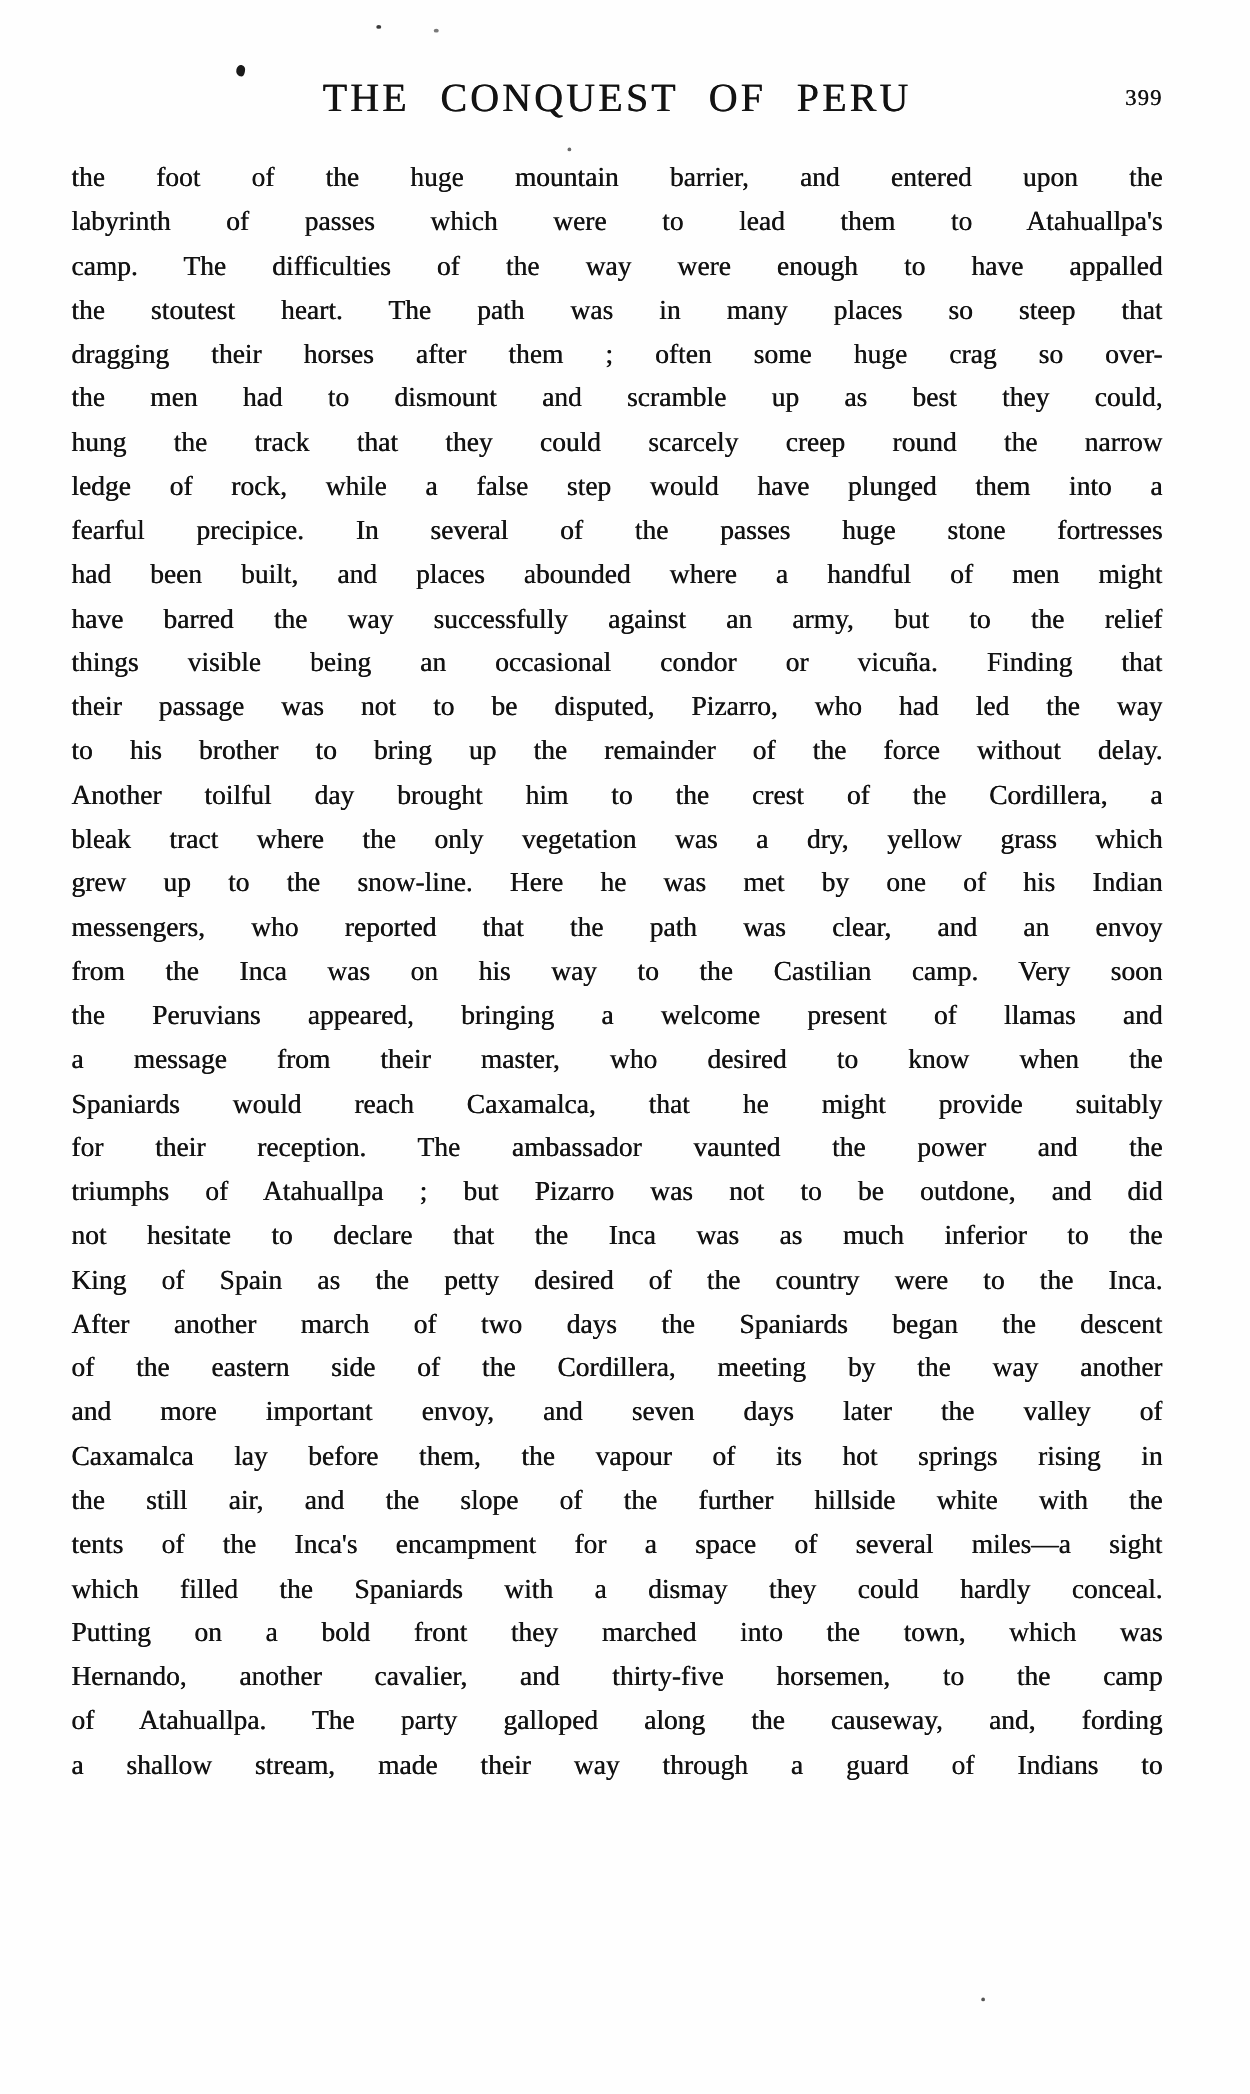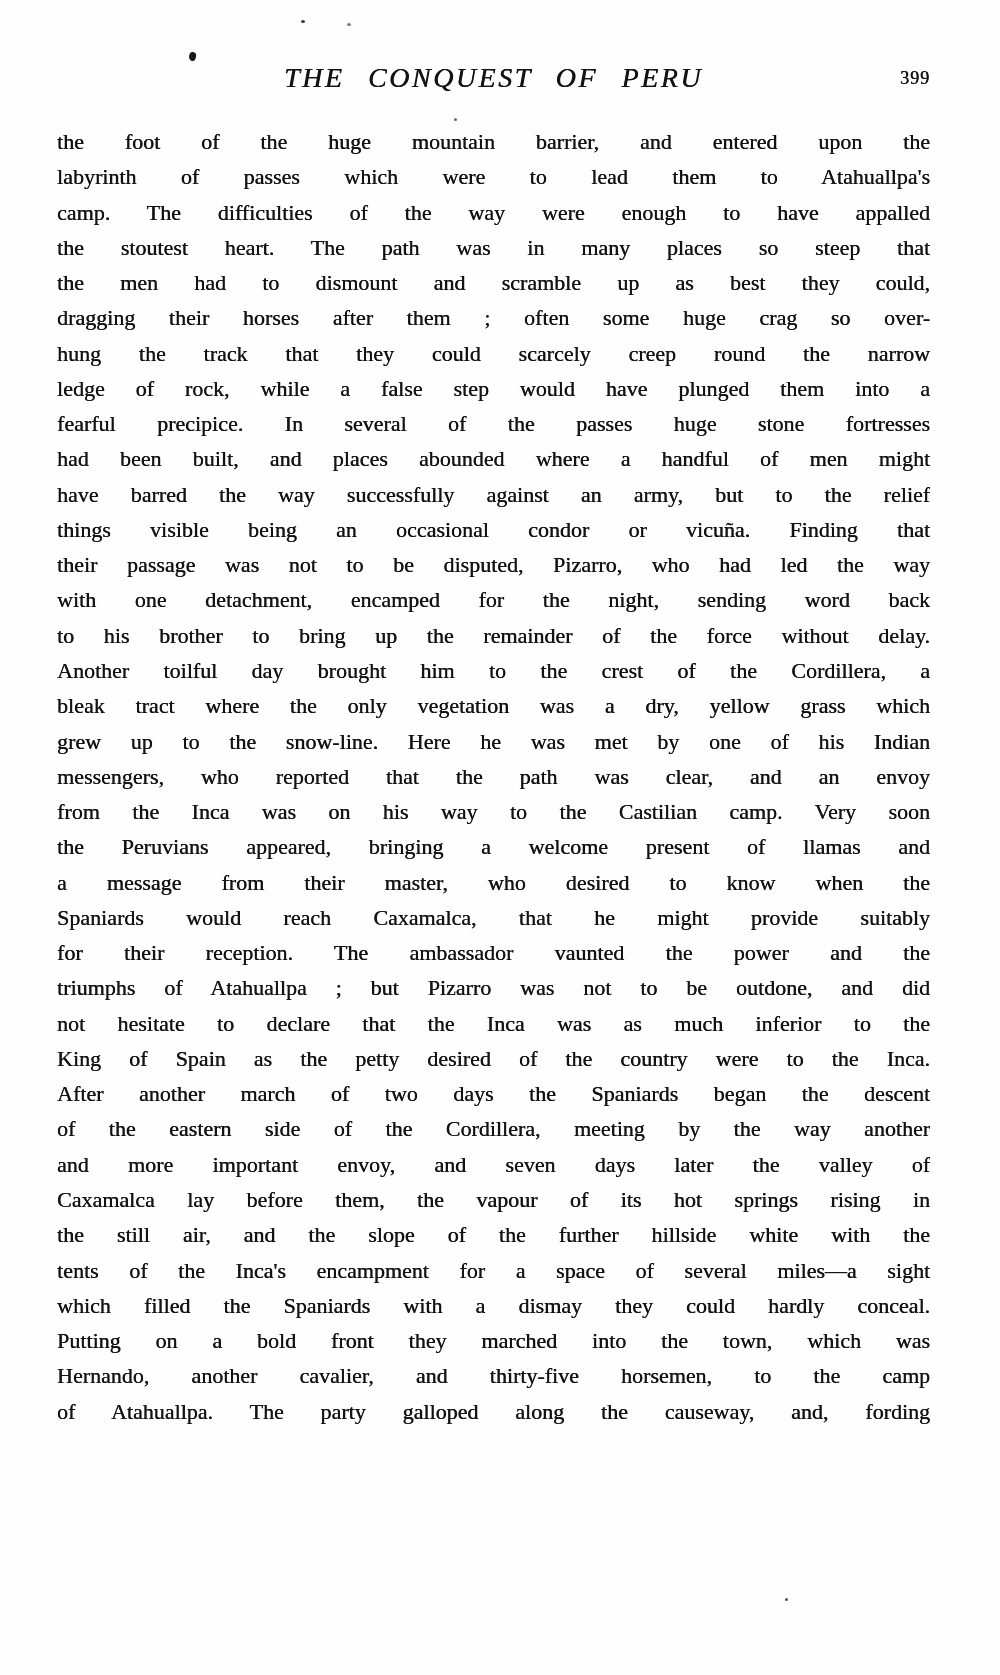--- a/index.html
+++ b/index.html
@@ -19,22 +19,21 @@
   .running-head {
     position: absolute;
     left: 57px;
     top: 56px;
     width: 873px;
     height: 44px;
   }
   .running-head .title {
     display: block;
     text-align: center;
-    font-style: italic;
-    font-size: 28px;
+    font-size: 32px;
     line-height: 44px;
     letter-spacing: 2.5px;
     word-spacing: 14px;
     white-space: nowrap;
     text-shadow: 0.4px 0 0 currentColor;
   }
   .running-head .folio {
     position: absolute;
     right: 0;
     top: 0;
@@ -90,30 +89,29 @@
   <div class="running-head">
     <span class="title">THE CONQUEST OF PERU</span>
     <span class="folio">399</span>
   </div>
 
   <div class="body-text">
       <div class="line">the foot of the huge mountain barrier, and entered upon the</div>
       <div class="line">labyrinth of passes which were to lead them to Atahuallpa's</div>
       <div class="line">camp. The difficulties of the way were enough to have appalled</div>
       <div class="line">the stoutest heart. The path was in many places so steep that</div>
+      <div class="line">dragging their horses after them ; often some huge crag so over-</div>
       <div class="line">the men had to dismount and scramble up as best they could,</div>
-      <div class="line">dragging their horses after them ; often some huge crag so over-</div>
       <div class="line">hung the track that they could scarcely creep round the narrow</div>
       <div class="line">ledge of rock, while a false step would have plunged them into a</div>
       <div class="line">fearful precipice. In several of the passes huge stone fortresses</div>
       <div class="line">had been built, and places abounded where a handful of men might</div>
       <div class="line">have barred the way successfully against an army, but to the relief</div>
       <div class="line">things visible being an occasional condor or vicuña. Finding that</div>
       <div class="line">their passage was not to be disputed, Pizarro, who had led the way</div>
-      <div class="line">with one detachment, encamped for the night, sending word back</div>
       <div class="line">to his brother to bring up the remainder of the force without delay.</div>
       <div class="line">Another toilful day brought him to the crest of the Cordillera, a</div>
       <div class="line">bleak tract where the only vegetation was a dry, yellow grass which</div>
       <div class="line">grew up to the snow-line. Here he was met by one of his Indian</div>
       <div class="line">messengers, who reported that the path was clear, and an envoy</div>
       <div class="line">from the Inca was on his way to the Castilian camp. Very soon</div>
       <div class="line">the Peruvians appeared, bringing a welcome present of llamas and</div>
       <div class="line">a message from their master, who desired to know when the</div>
       <div class="line">Spaniards would reach Caxamalca, that he might provide suitably</div>
       <div class="line">for their reception. The ambassador vaunted the power and the</div>
@@ -123,15 +121,16 @@
       <div class="line">After another march of two days the Spaniards began the descent</div>
       <div class="line">of the eastern side of the Cordillera, meeting by the way another</div>
       <div class="line">and more important envoy, and seven days later the valley of</div>
       <div class="line">Caxamalca lay before them, the vapour of its hot springs rising in</div>
       <div class="line">the still air, and the slope of the further hillside white with the</div>
       <div class="line">tents of the Inca's encampment for a space of several miles—a sight</div>
       <div class="line">which filled the Spaniards with a dismay they could hardly conceal.</div>
       <div class="line">Putting on a bold front they marched into the town, which was</div>
       <div class="line">Hernando, another cavalier, and thirty-five horsemen, to the camp</div>
       <div class="line">of Atahuallpa. The party galloped along the causeway, and, fording</div>
+      <div class="line">a shallow stream, made their way through a guard of Indians to</div>
     </div>
 
 </div>
 
 </body></html>

